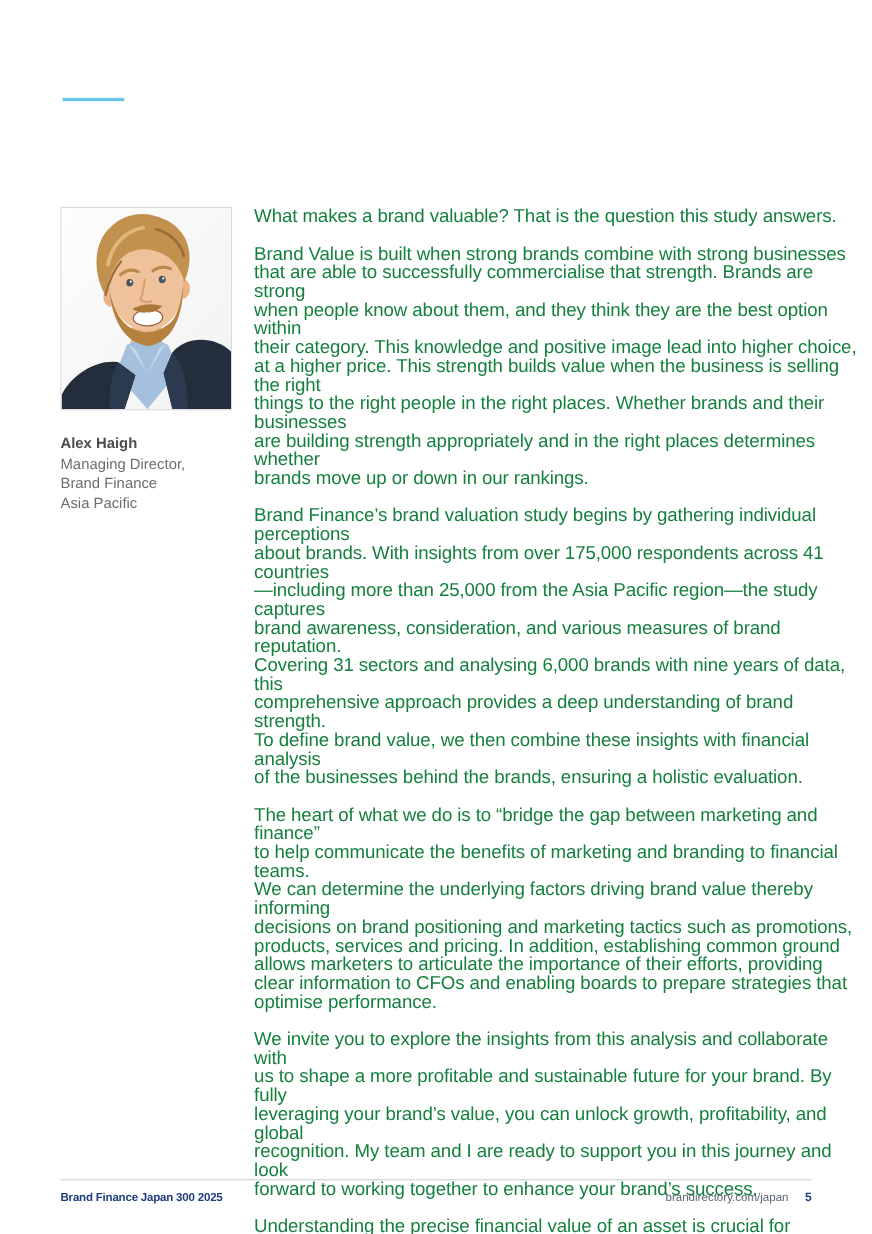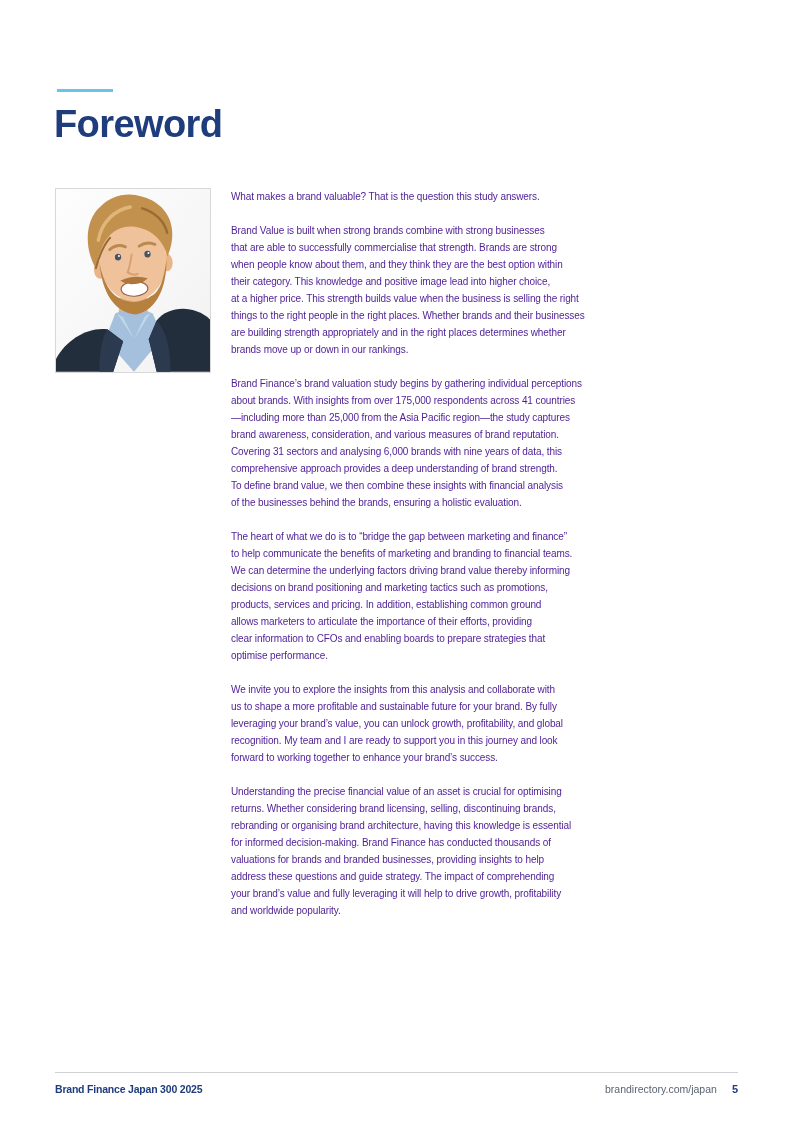--- a/index.html
+++ b/index.html
@@ -15,40 +15,39 @@
   .photo-frame{
     position:absolute;left:55px;top:188px;width:156px;height:185px;
     border:1px solid #d8d8d8;box-sizing:border-box;background:#fcfcfc;margin:0;
   }
   .photo-frame svg{display:block;width:100%;height:100%;}
   .caption{position:absolute;left:55px;top:394px;font-size:13.5px;line-height:18px;color:#6d6e71;}
   .caption .author-name{font-weight:bold;color:#4b4c4e;margin-bottom:1px;}
   .body-col{position:absolute;left:231px;top:188px;width:556px;}
   .para{
     white-space:pre-line;margin:0 0 17px 0;
-    font-size:10px;line-height:17px;color:#4c1d95;letter-spacing:-0.1px;
+    font-size:17px;line-height:17px;color:#15803d;letter-spacing:-0.1px;
   }
   .foot-rule{position:absolute;left:55px;top:1072px;width:683px;height:1px;background:#cfd1d2;}
   .foot-row{
     position:absolute;left:55px;top:1083px;width:683px;
     display:flex;justify-content:space-between;align-items:baseline;
   }
   .foot-left{font-size:10.5px;font-weight:bold;color:#1f3d7d;letter-spacing:-0.2px;}
   .foot-right{display:flex;align-items:flex-start;}
   .foot-url{font-size:10.5px;color:#5a6472;cursor:pointer;}
   .foot-num{font-size:11px;font-weight:bold;color:#1f3d7d;margin-left:15px;}
 </style>
 </head>
 <body>
 
 <div class="page">
 
   <div class="accent-bar"></div>
 
-  <h1 class="page-title">Foreword</h1>
 
   <figure class="photo-frame">
     <svg viewBox="0 0 156 185" xmlns="http://www.w3.org/2000/svg">
       <defs>
         <linearGradient id="bgg" x1="0" y1="0" x2="1" y2="1">
           <stop offset="0" stop-color="#fdfdfd"></stop>
           <stop offset="1" stop-color="#f2f2f2"></stop>
         </linearGradient>
       </defs>
       <rect width="156" height="185" fill="url(#bgg)"></rect>
@@ -85,20 +84,26 @@
         <path d="M77 66 Q74 80 72 84 Q77 88 82 86" stroke="#d9a173" stroke-width="2" fill="none" stroke-linecap="round"></path>
 
         <path d="M40 78 C30 60 30 30 48 16 C58 6 76 2 90 8 C104 12 118 24 119 42 C120 54 116 64 113 70 C110 54 100 44 88 40 C72 34 56 40 48 56 C44 64 42 70 40 78 Z" fill="#c3914e"></path>
         <path d="M44 50 C48 32 62 20 78 18" stroke="#dfb77a" stroke-width="3.5" fill="none" stroke-linecap="round"></path>
         <path d="M90 20 C102 24 112 34 114 46" stroke="#9a6c33" stroke-width="2.5" fill="none" stroke-linecap="round"></path>
         <path d="M40 78 C44 66 48 56 56 48" stroke="#9a6c33" stroke-width="2" fill="none" stroke-linecap="round"></path>
       </g>
     </svg>
   </figure>
 
+  <div class="caption">
+    <div class="author-name">Alex Haigh</div>
+    <div>Managing Director,</div>
+    <div>Brand Finance</div>
+    <div>Asia Pacific</div>
+  </div>
 
   <main class="body-col">
     <p class="para">What makes a brand valuable? That is the question this study answers.</p>
     <p class="para">Brand Value is built when strong brands combine with strong businesses
 that are able to successfully commercialise that strength. Brands are strong
 when people know about them, and they think they are the best option within
 their category. This knowledge and positive image lead into higher choice,
 at a higher price. This strength builds value when the business is selling the right
 things to the right people in the right places. Whether brands and their businesses
 are building strength appropriately and in the right places determines whether

